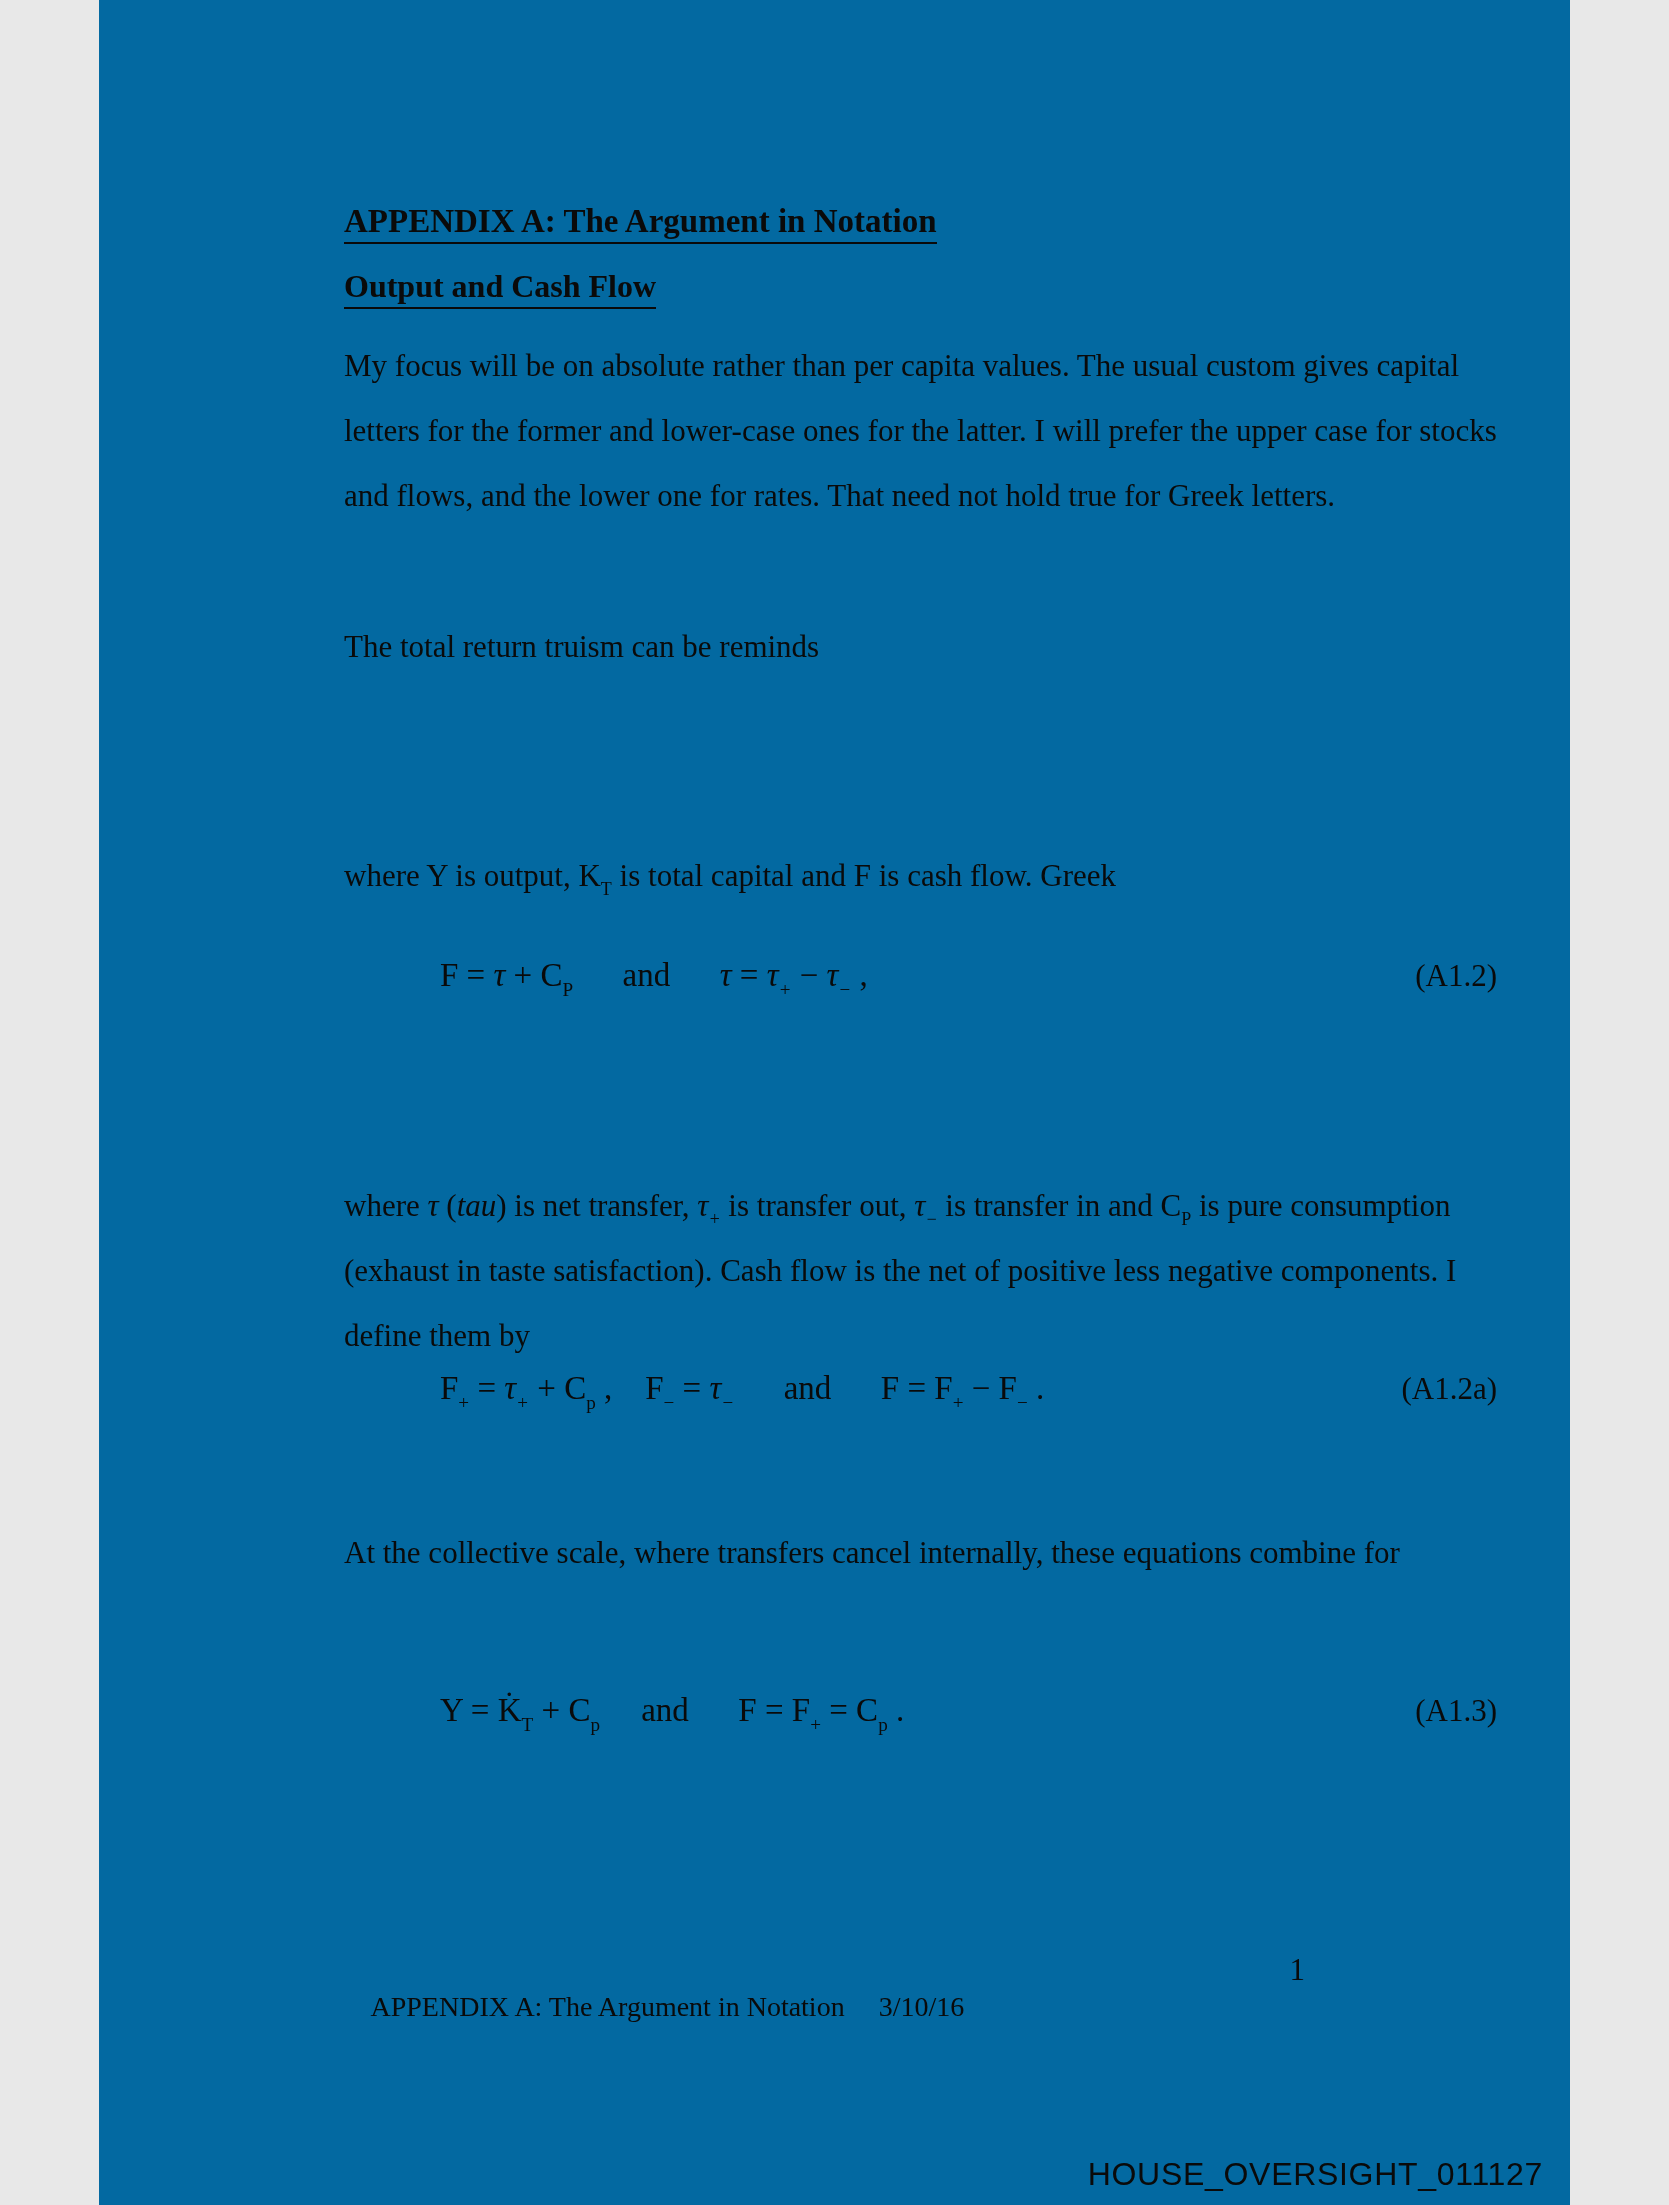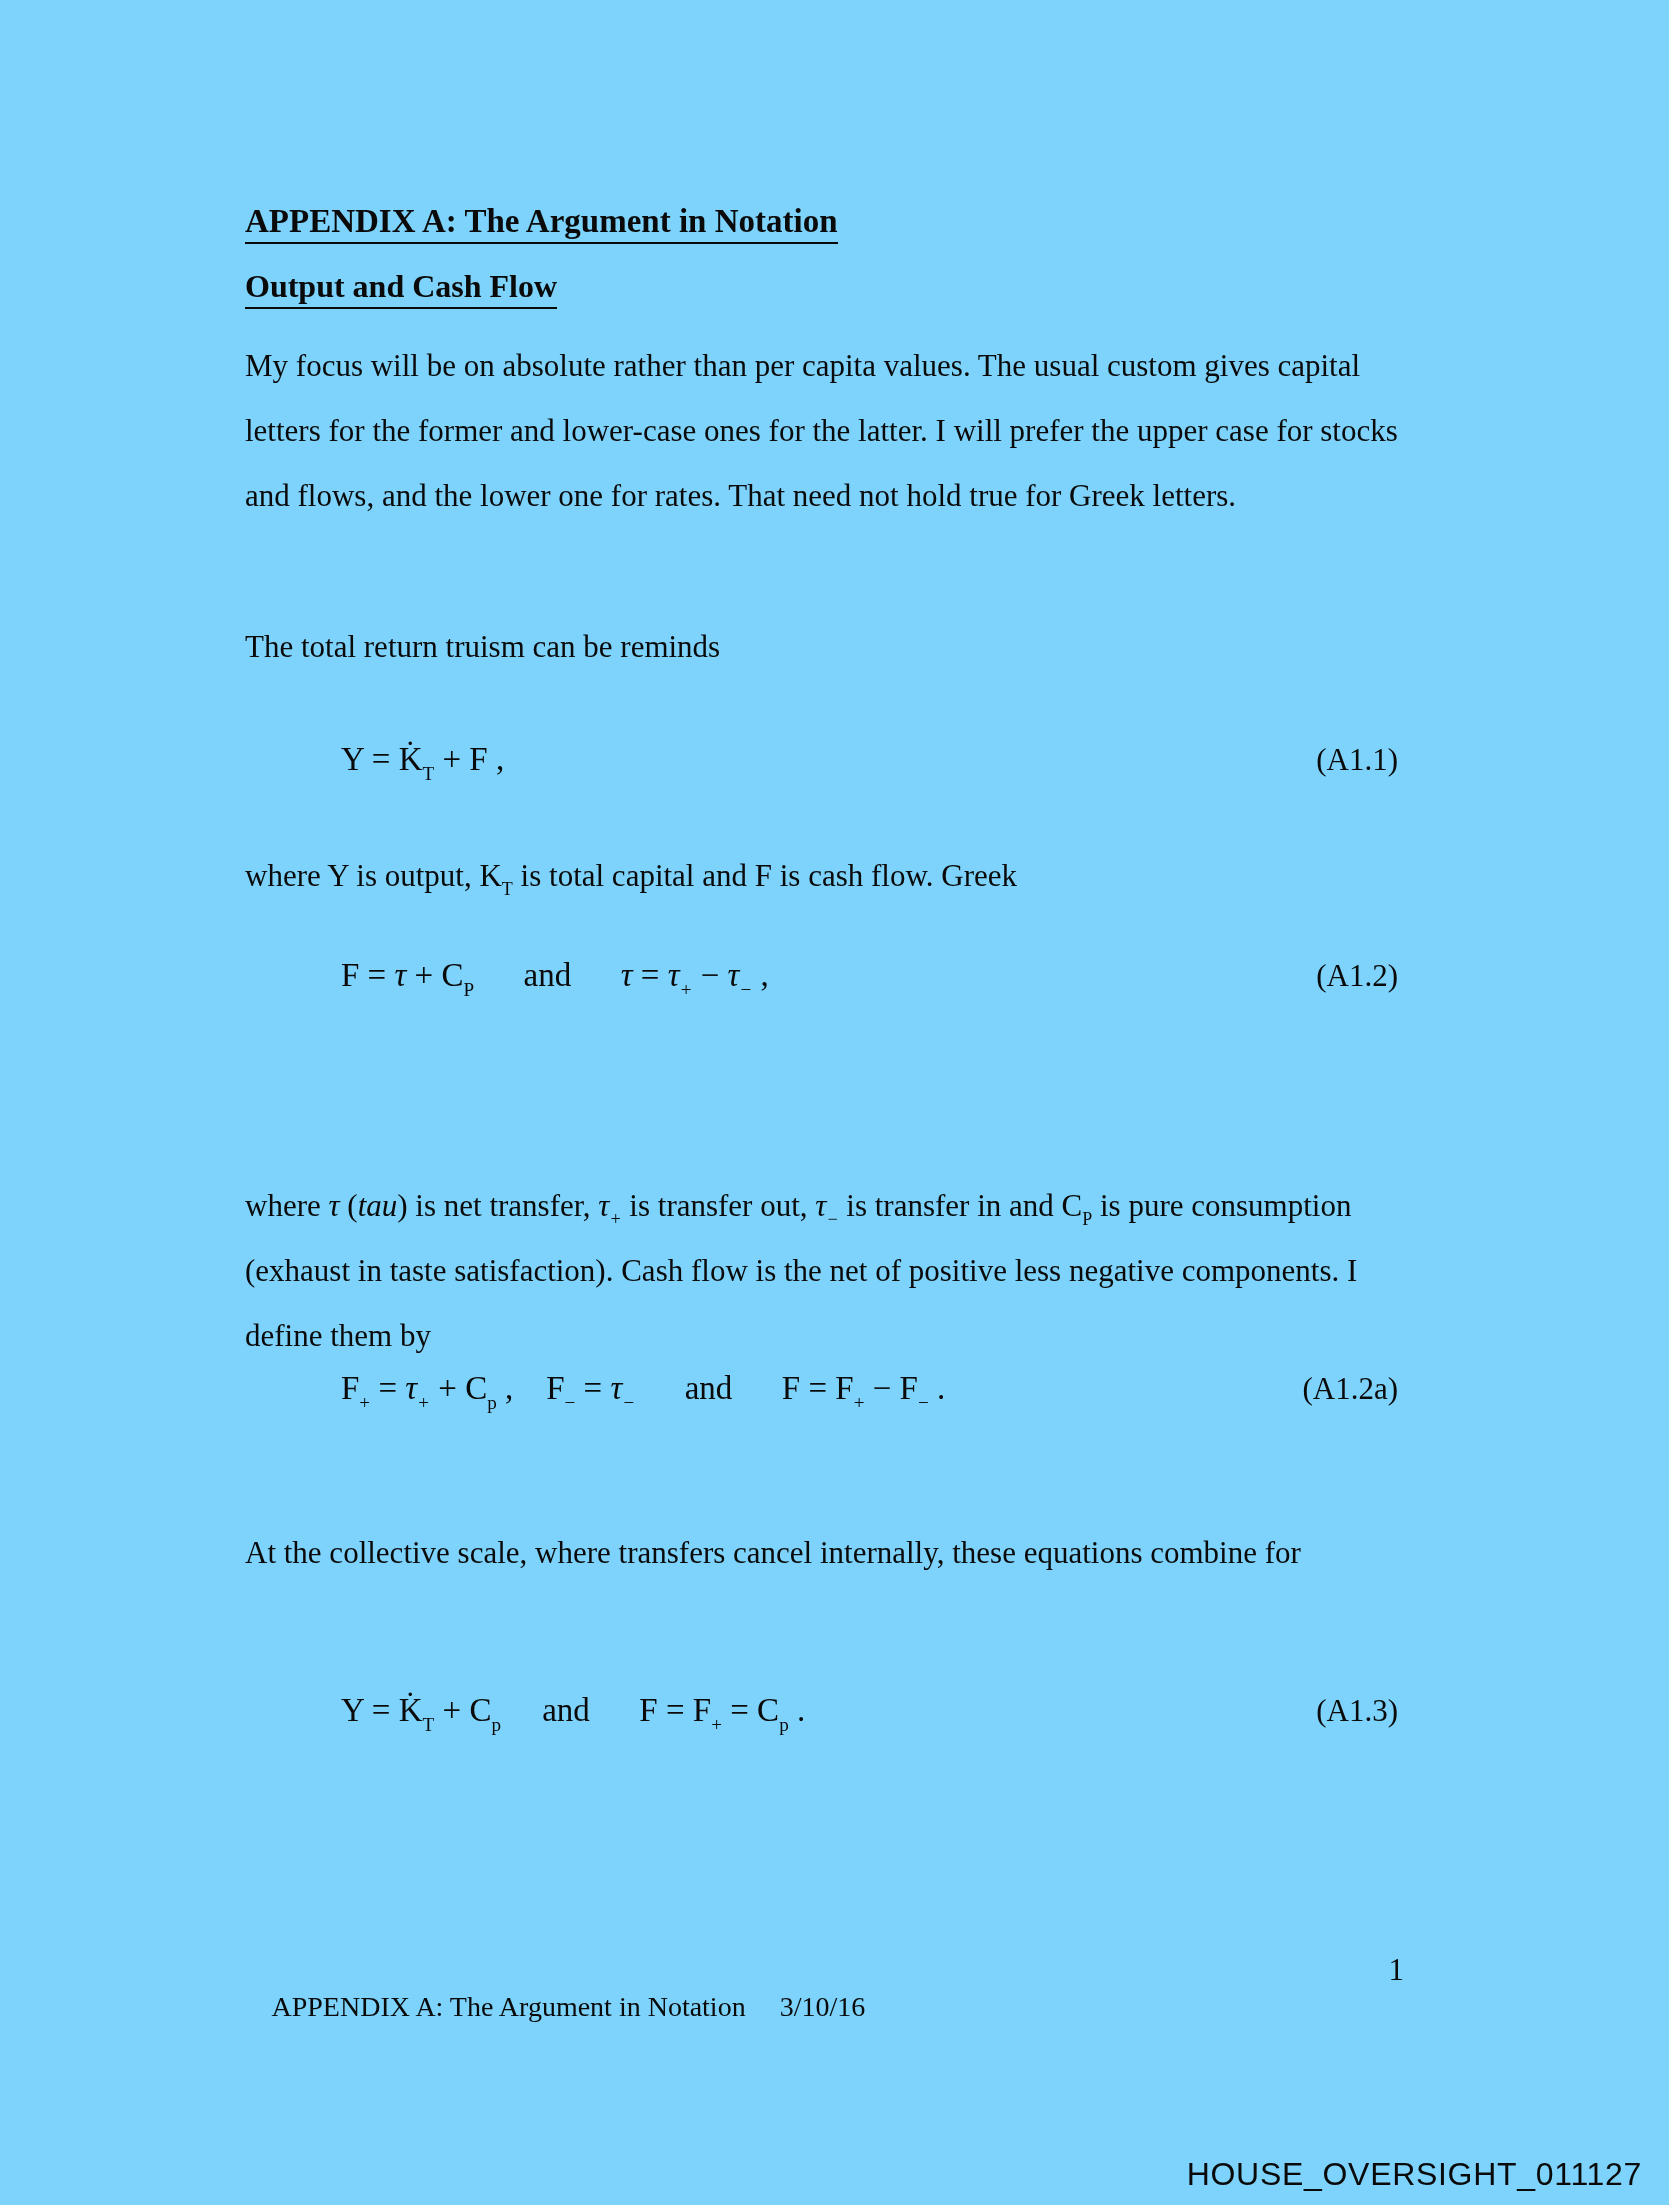--- a/index.html
+++ b/index.html
@@ -1,20 +1,20 @@
 <!DOCTYPE html>
 <html style="font-size:10.5px"><head>
 <meta charset="utf-8">
 <style>
   html,body { margin:0; padding:0; background:#e8e8e8; }
   .page {
     position:relative;
-    width:1669px; height:2205px;
+    width:1471px; height:2205px;
     margin:0 auto;
-    background:#7dd3fc;
+    background:#0369a1;
     color:#0a0a0a;
     font-family:"Liberation Serif","DejaVu Serif",serif;
     overflow:hidden;
   }
   .block {
     position:absolute;
     left:245px;
     width:1188px;
     font-size:31px;
     line-height:65px;
@@ -96,24 +96,20 @@
   </div>
 
   <div class="block heading">
     <span class="ul">Output and Cash Flow</span>
   </div>
 
   <p class="block" style="top:333px">My focus will be on absolute rather than per capita values. The usual custom gives capital letters for the former and lower-case ones for the latter. I will prefer the upper case for stocks and flows, and the lower one for rates. That need not hold true for Greek letters.</p>
 
   <p class="block" style="top:614px">The total return truism can be reminds</p>
 
-  <div class="eq-row" style="top:738px">
-    <span class="eq-body"><span>Y = </span><span>K̇</span><sub class="msub">T</sub><span> + F ,</span></span>
-    <span class="eq-label">(A1.1)</span>
-  </div>
 
   <p class="block" style="top:843px"><span>where Y  is output, </span><span>K</span><sub class="msub">T</sub><span>  is total capital and F is cash flow. Greek</span></p>
 
   <div class="eq-row" style="top:954px">
     <span class="eq-body"><span>F = </span><span style="font-style: italic;">τ</span><span> + </span><span>C</span><sub class="msub">P</sub><span>      and      </span><span style="font-style: italic;">τ</span><span> = </span><span style="font-style: italic;">τ</span><sub class="msub" style="font-style: italic;">+</sub><span> − </span><span style="font-style: italic;">τ</span><sub class="msub" style="font-style: italic;">−</sub><span> ,</span></span>
     <span class="eq-label">(A1.2)</span>
   </div>
 
   <p class="block" style="top:1173px"><span>where </span><span style="font-style: italic;">τ</span><span> (</span><span style="font-style: italic;">tau</span><span>) is net transfer, </span><span style="font-style: italic;">τ</span><sub class="msub" style="font-style: italic;">+</sub><span> is transfer out, </span><span style="font-style: italic;">τ</span><sub class="msub" style="font-style: italic;">−</sub><span> is transfer in and </span><span>C</span><sub class="msub">P</sub><span> is pure consumption (exhaust in taste satisfaction). Cash flow is the net of positive less negative components. I define them by</span></p>
 

